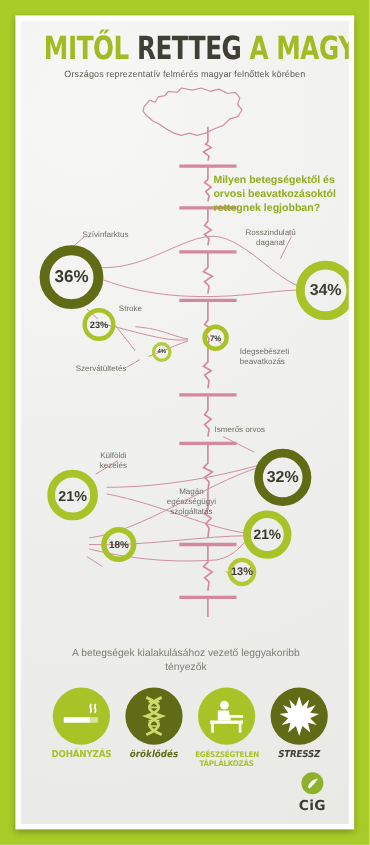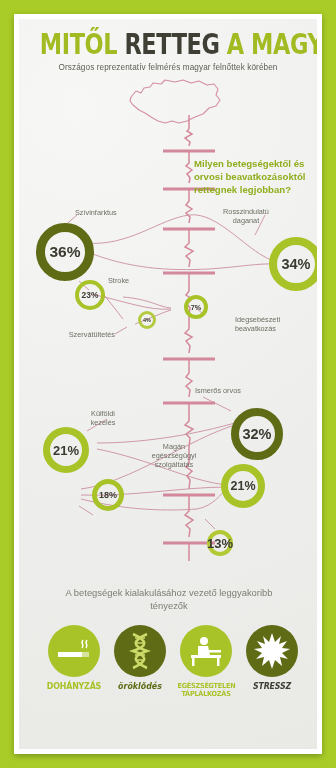--- a/index.html
+++ b/index.html
@@ -209,21 +209,21 @@
   <div class="lbl c" style="left:196px; top:188px; width:62px;">Rosszindulatú daganat</div>
 
   <div class="donut light" style="left:56px; top:261px; width:30px; height:30px; border:4.5px solid #a7c327; font-size:8.4px;">
     <span>23%</span>
   </div>
   <div class="lbl" style="left:89px; top:257px; width:60px;">Stroke</div>
 
   <div class="donut light" style="left:165px; top:276px; width:24px; height:24px; border:4px solid #a7c327; font-size:7.2px;">
     <span>7%</span>
   </div>
-  <div class="lbl" style="left:216px; top:296px; width:66px;">Idegsebészeti beavatkozás</div>
+  <div class="lbl" style="left:199px; top:296px; width:66px;">Idegsebészeti beavatkozás</div>
 
   <div class="donut light" style="left:119px; top:292px; width:18px; height:18px; border:3px solid #b4cb3f; font-size:5.4px;">
     <span>4%</span>
   </div>
   <div class="lbl r" style="left:22px; top:311px; width:74px;">Szervátültetés</div>
 
 
   <div class="donut dark" style="left:212px; top:389px; width:52px; height:52px; border:8px solid #5f6b15; font-size:14.5px;">
     <span>32%</span>
   </div>
@@ -236,21 +236,21 @@
 
   <div class="donut light" style="left:202px; top:445px; width:44px; height:44px; border:7px solid #a7c327; font-size:12.5px;">
     <span>21%</span>
   </div>
   <div class="lbl c" style="left:124px; top:423px; width:62px;">Magán egészségügyi szolgáltatás</div>
 
   <div class="donut light" style="left:73px; top:460px; width:32px; height:32px; border:5px solid #a7c327; font-size:9px;">
     <span>18%</span>
   </div>
 
-  <div class="donut light" style="left:188px; top:511px; width:26px; height:26px; border:4.5px solid #b2c933; font-size:13px;">
+  <div class="donut light" style="left:188px; top:488px; width:26px; height:26px; border:4.5px solid #b2c933; font-size:10px;">
     <span>13%</span>
   </div>
 
   <div class="question" id="q3">A betegségek kialakulásához vezető leggyakoribb tényezők</div>
 
   <div class="factors">
 
     <div class="factor" style="left:82px; top:0;">
       <div class="fcircle" style="background:#5f6b15;">
         <svg width="32" height="38" viewBox="0 0 32 38">
@@ -299,15 +299,23 @@
       <div class="fcircle" style="background:#5f6b15;">
         <svg width="36" height="36" viewBox="0 0 36 36">
           <path d="M18 0 L21 9 L27 3 L25 11 L33 8 L28 15 L36 16 L28 20 L34 26 L26 24 L28 33 L21 27 L18 36 L15 27 L8 33 L10 24 L2 26 L8 20 L0 16 L8 15 L3 8 L11 11 L9 3 L15 9 Z" fill="#ffffff"></path>
         </svg>
       </div>
       <div class="fname" style="color:#3f3f35; font-style:italic;">STRESSZ</div>
     </div>
 
   </div>
 
+  <div class="logo">
+    <div class="logo-mark">
+      <svg width="13" height="13" viewBox="0 0 13 13">
+        <path d="M2 9 C4 4 8 2 11 2 C9 5 7 8 3 11 Z" fill="#ffffff"></path>
+      </svg>
+    </div>
+    <div class="logo-text">CiG</div>
+  </div>
 
 </div>
 </div>
 
 </body></html>

